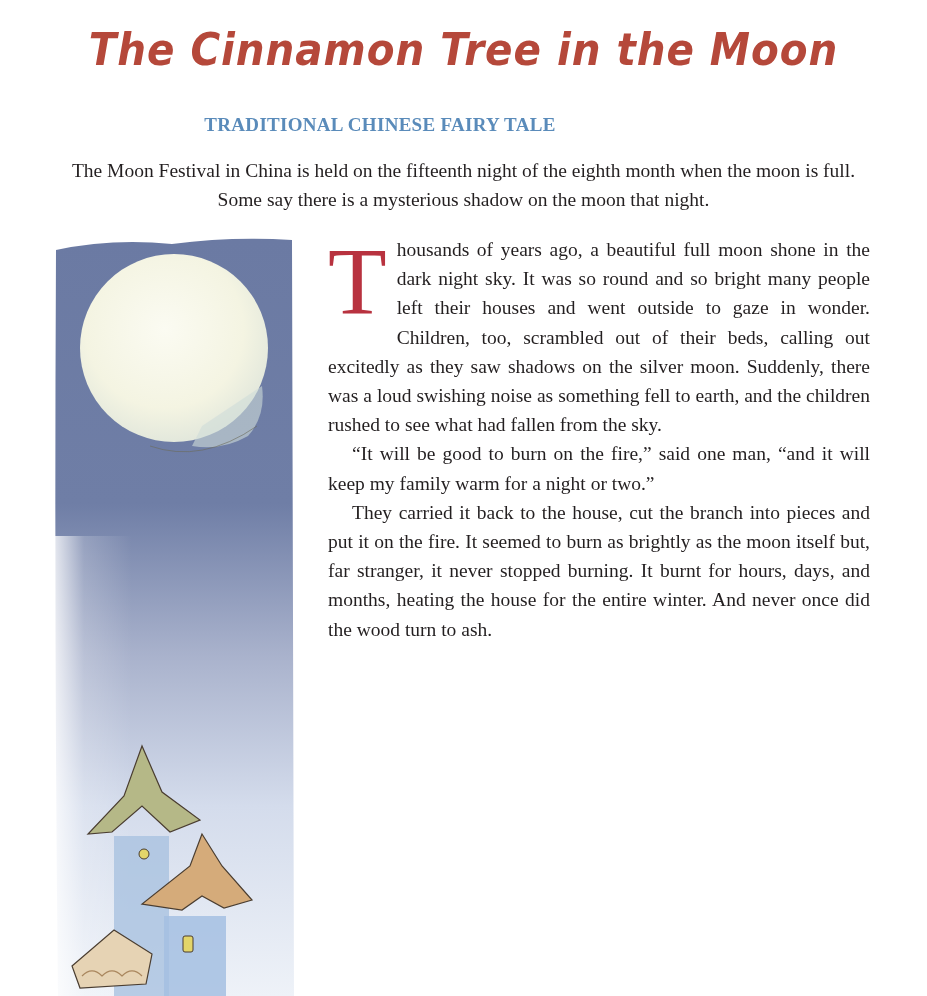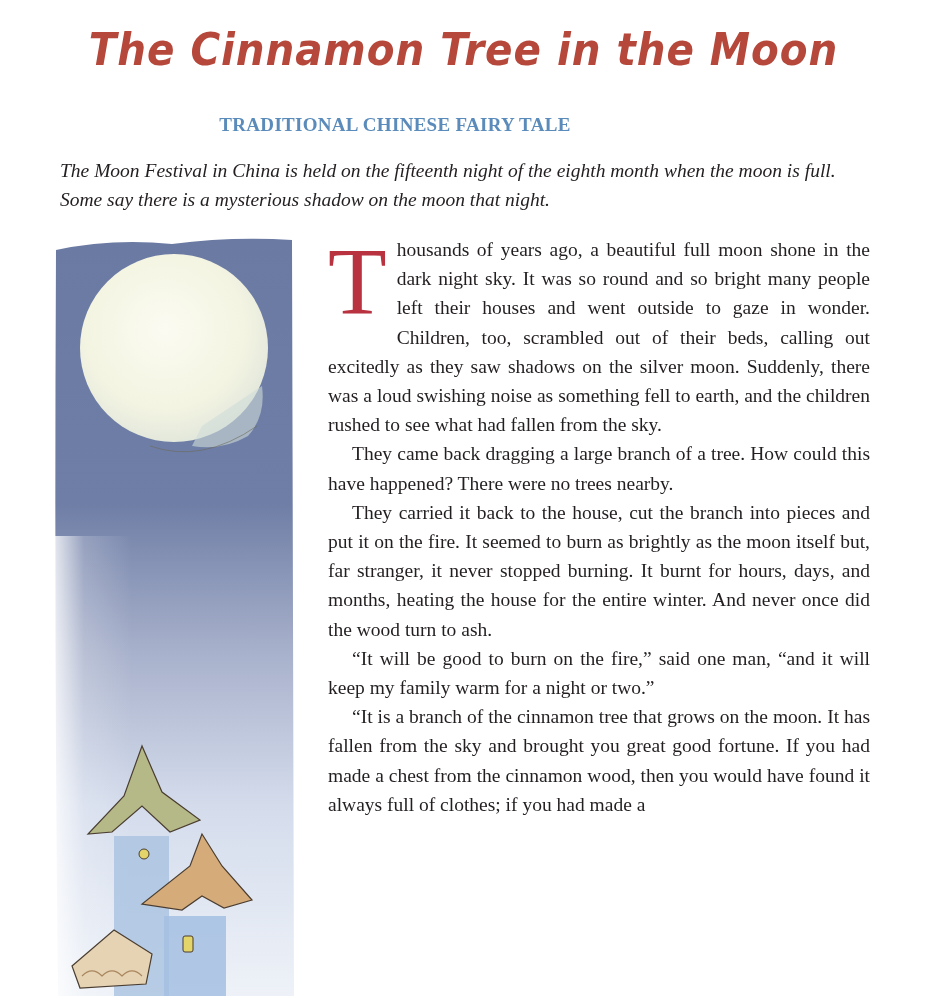--- a/index.html
+++ b/index.html
@@ -9,26 +9,26 @@
     color: #231f20;
   }
   .title {
     position: absolute; left: 0; top: 24px; width: 927px; text-align: center;
     font-family: "DejaVu Sans", sans-serif; font-weight: bold;
     font-size: 44px; letter-spacing: 1px; color: #b5483a;
     transform: scaleX(0.92); transform-origin: center;
     font-style: italic;
   }
   .subtitle {
-    position: absolute; left: 15px; top: 114px; width: 760px; text-align: center;
+    position: absolute; left: 0; top: 114px; width: 760px; text-align: center;
     font-size: 19px; font-weight: bold; letter-spacing: 0.3px; color: #5a8bba;
   }
   .intro {
-    position: absolute; left: 60px; top: 156px; width: 807px; 
-    font-style: italic; font-size: 19.5px; line-height: 29px; color: #231f20;
+    position: absolute; left: 60px; top: 156px; width: 807px; text-align: center;
+    font-size: 19.5px; line-height: 29px; color: #231f20;
   }
   .illustration {
     position: absolute; left: 52px; top: 236px; width: 250px; height: 760px;
     overflow: hidden;
   }
   .body-text {
     position: absolute; left: 328px; top: 235px; width: 542px;
     font-size: 19.5px; line-height: 29.2px; text-align: justify;
     color: #231f20;
   }
@@ -81,17 +81,15 @@
     <path d="M150 598 L138 630 L90 668 L130 674 L150 660 L172 672 L200 664 L170 630 Z" fill="#d5ab7a" stroke="#4a3d30" stroke-width="1.2"></path>
     <rect x="131" y="700" width="10" height="16" rx="2" fill="#e3d56a" stroke="#4a3d30" stroke-width="1"></rect>
 
     <path d="M20 730 L62 694 L100 718 L94 748 L28 752 Z" fill="#e6d3b4" stroke="#4a3d30" stroke-width="1.2"></path>
     <path d="M30 740 Q40 730 50 740 Q60 730 70 740 Q80 730 90 740" stroke="#a9865d" fill="none" stroke-width="1.2"></path>
   </svg>
 </div>
 
 <div class="body-text">
   <p class="first"><span class="dropcap">T</span><span>housands of years ago, a beautiful full moon shone in the dark night sky. It was so round and so bright many people left their houses and went outside to gaze in wonder. Children, too, scrambled out of their beds, calling out excitedly as they saw shadows on the silver moon. Suddenly, there was a loud swishing noise as something fell to earth, and the children rushed to see what had fallen from the sky.</span></p>
-  <p>They came back dragging a large branch of a tree. How could this have happened? There were no trees nearby.</p>
+  <p>“It will be good to burn on the fire,” said one man, “and it will keep my family warm for a night or two.”</p>
   <p>They carried it back to the house, cut the branch into pieces and put it on the fire. It seemed to burn as brightly as the moon itself but, far stranger, it never stopped burning. It burnt for hours, days, and months, heating the house for the entire win­ter. And never once did the wood turn to ash.</p>
-  <p>“It will be good to burn on the fire,” said one man, “and it will keep my family warm for a night or two.”</p>
-  <p>“It is a branch of the cinnamon tree that grows on the moon. It has fallen from the sky and brought you great good fortune. If you had made a chest from the cinnamon wood, then you would have found it always full of clothes; if you had made a</p>
 </div>
 
 </body></html>

